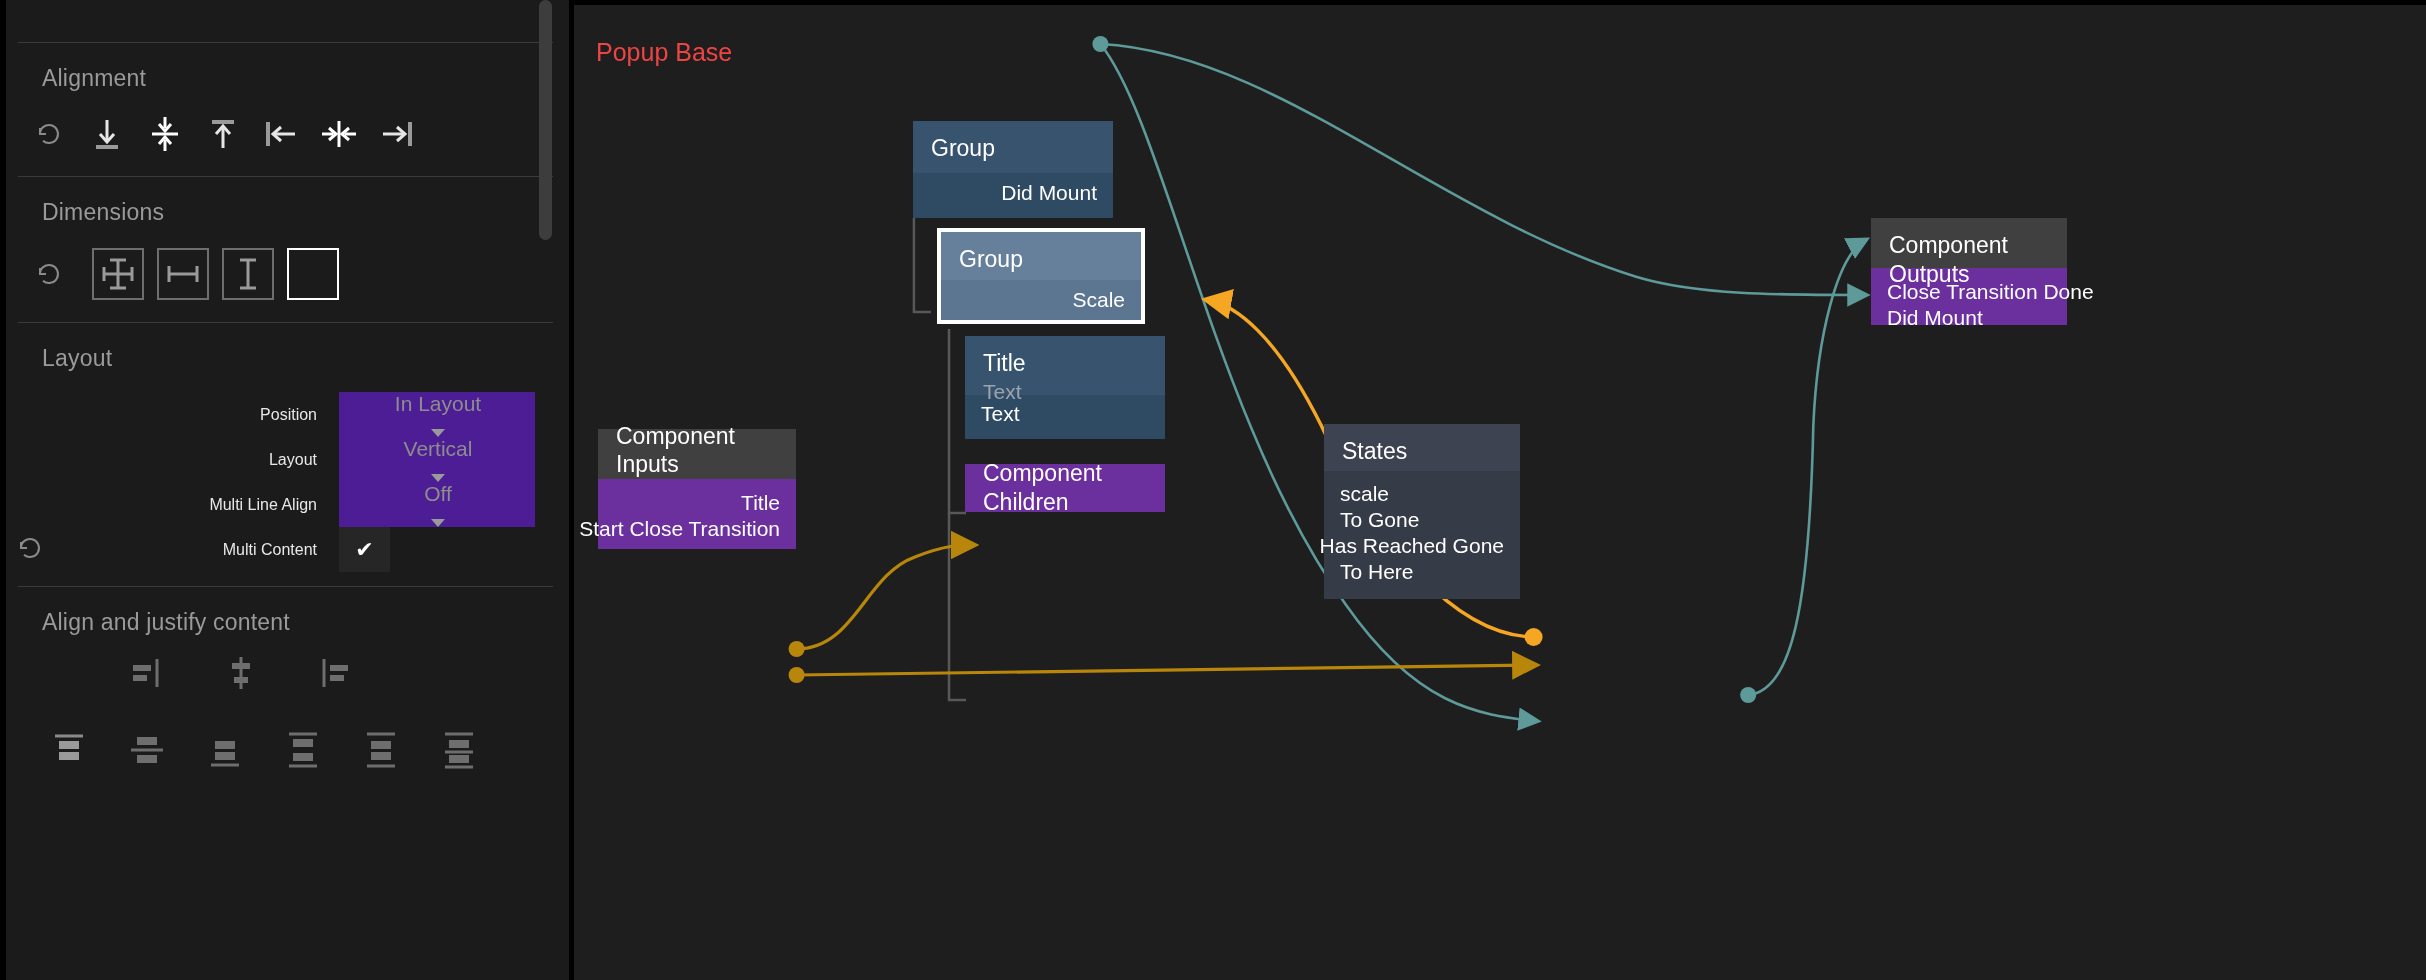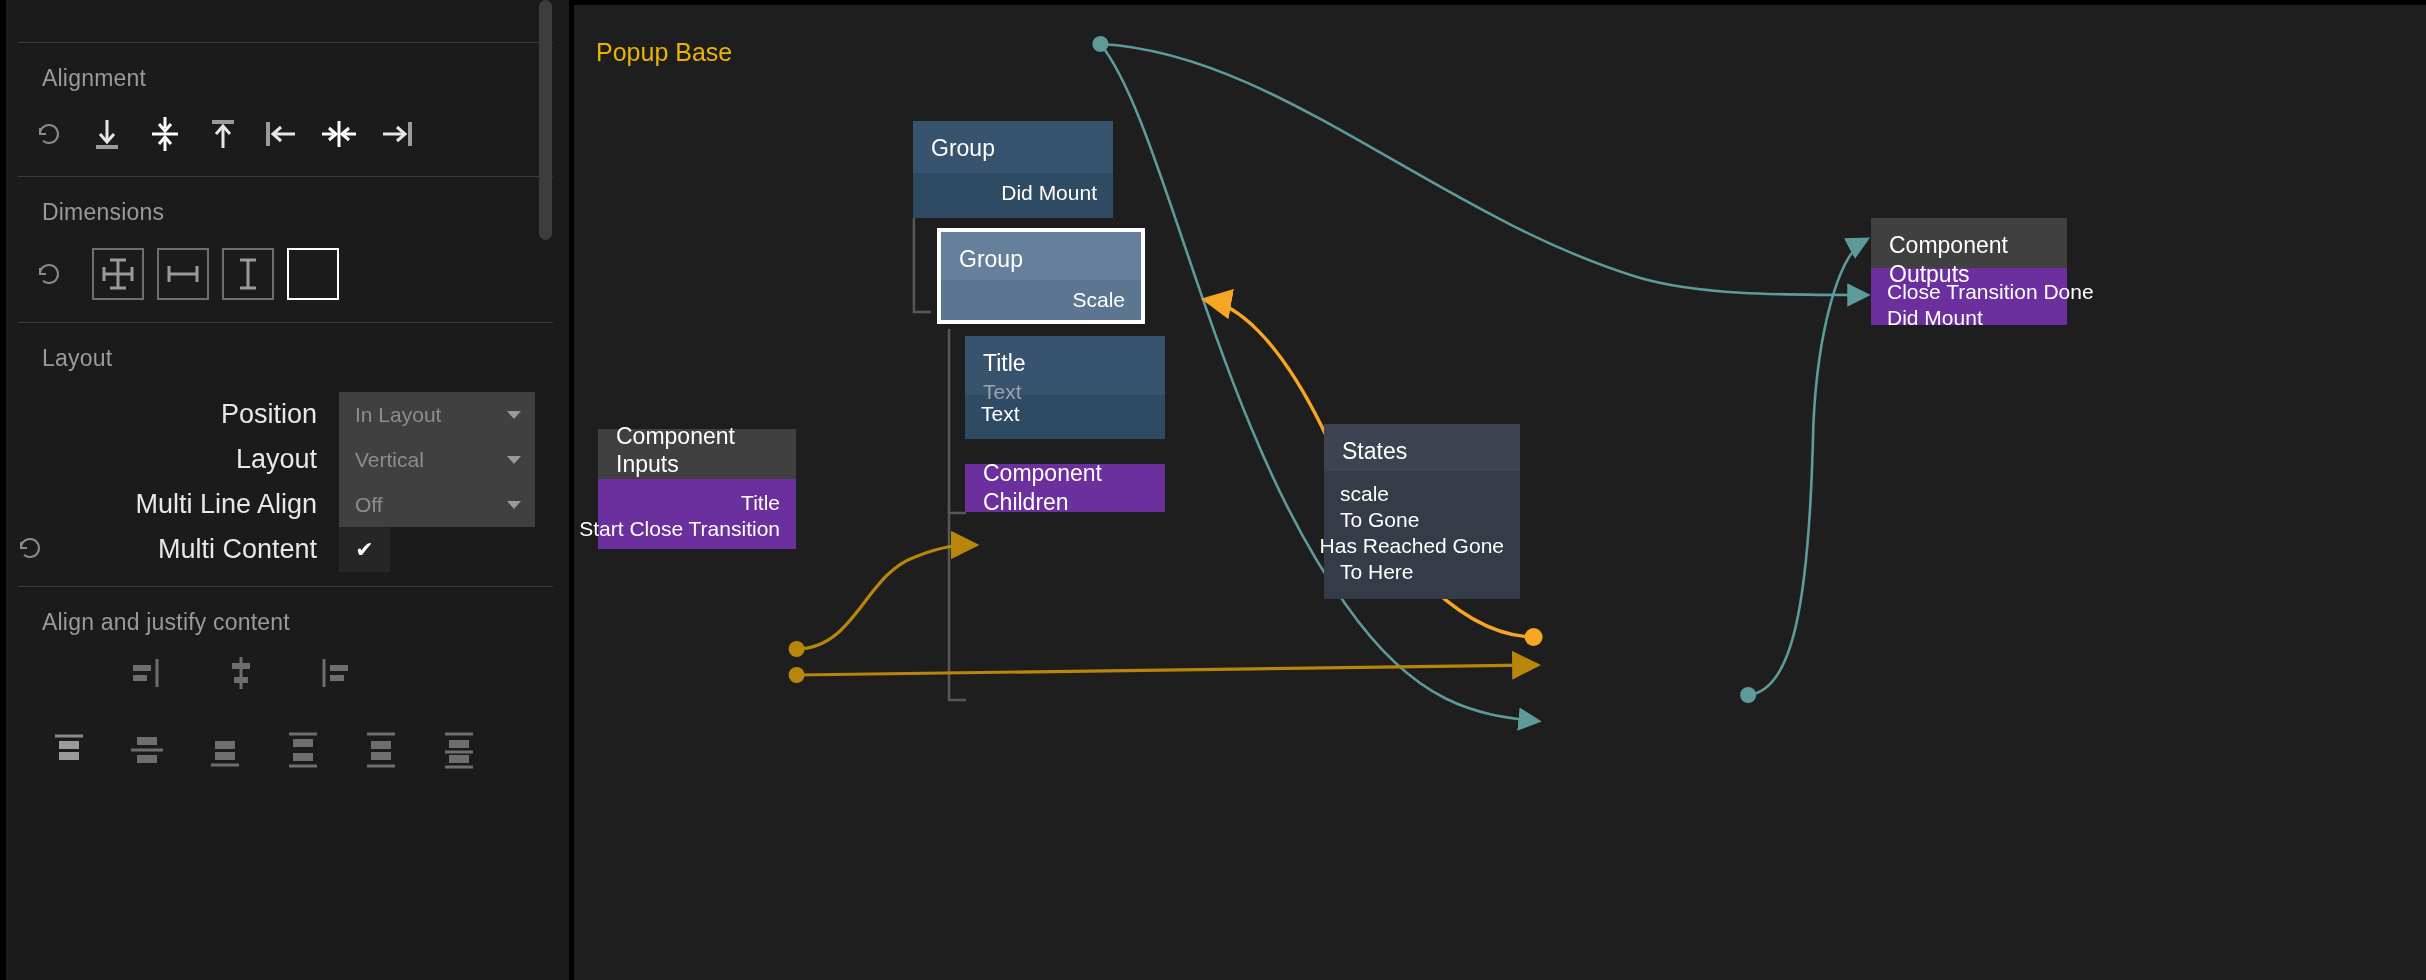--- a/index.html
+++ b/index.html
@@ -43,27 +43,27 @@
     display: flex; align-items: center; justify-content: center; margin-right: 13px;
     cursor: pointer;
   }
   .dim-box.active { border-color: #ffffff; }
 
   
   .layout-rows { padding: 20px 0 14px 0; }
   .lrow { display: flex; align-items: center; height: 45px; margin-bottom: 0px; position: relative; }
   .lrow .reset-slot { width: 48px; display:flex; align-items:center; justify-content:center; }
   .lrow .lbl {
-    flex: 1; text-align: right; color: #e8e8e8; font-size: 27px; padding-right: 22px;
+    flex: 1; text-align: right; color: #e8e8e8; font-size: 16px; padding-right: 22px;
     white-space: nowrap;
   }
   .sel {
-    width: 196px; height: 45px; background: #404040;
+    width: 196px; height: 45px; background: #4c1d95;
     display: flex; align-items: center; justify-content: space-between;
-    padding: 0 14px 0 16px; margin-right: 34px; cursor: pointer;
+    padding: 0 14px 0 16px; margin-right: 34px; cursor: pointer; flex-direction: column;
   }
   .sel span.v { color: #8d8d8d; font-size: 21px; }
   .caret { width: 0; height: 0; border-left: 7px solid transparent; border-right: 7px solid transparent; border-top: 8px solid #9a9a9a; }
   .chkbox {
     width: 51px; height: 45px; background: #262626; margin-right: 179px;
     display:flex; align-items:center; justify-content:center; cursor: pointer;
     color:#fff; font-size: 22px;
   }
 
   .aj-row1 { display:flex; align-items:center; height: 74px; padding-left: 112px; gap: 36px; }
@@ -80,21 +80,21 @@
   }
 
   
   #canvas {
     position: relative; flex: 1; height: 980px; background: #1e1e1e;
     border-top: 5px solid #000;
     overflow: hidden;
   }
   #graph-title {
     position: absolute; left: 22px; top: 33px;
-    color: #eab308; font-size: 25px;
+    color: #ef4444; font-size: 25px;
   }
 
   .node { position: absolute; }
   .node .nhdr {
     display: flex; flex-direction: column; justify-content: flex-start;
     padding: 13px 18px 0 18px;
   }
   .node .ntitle { color: #ffffff; font-size: 23px; line-height: 1.25; }
   .node .nsub { color: #9aa4ad; font-size: 21px; line-height: 1.3; }
   .node .nbody { position: relative; }

